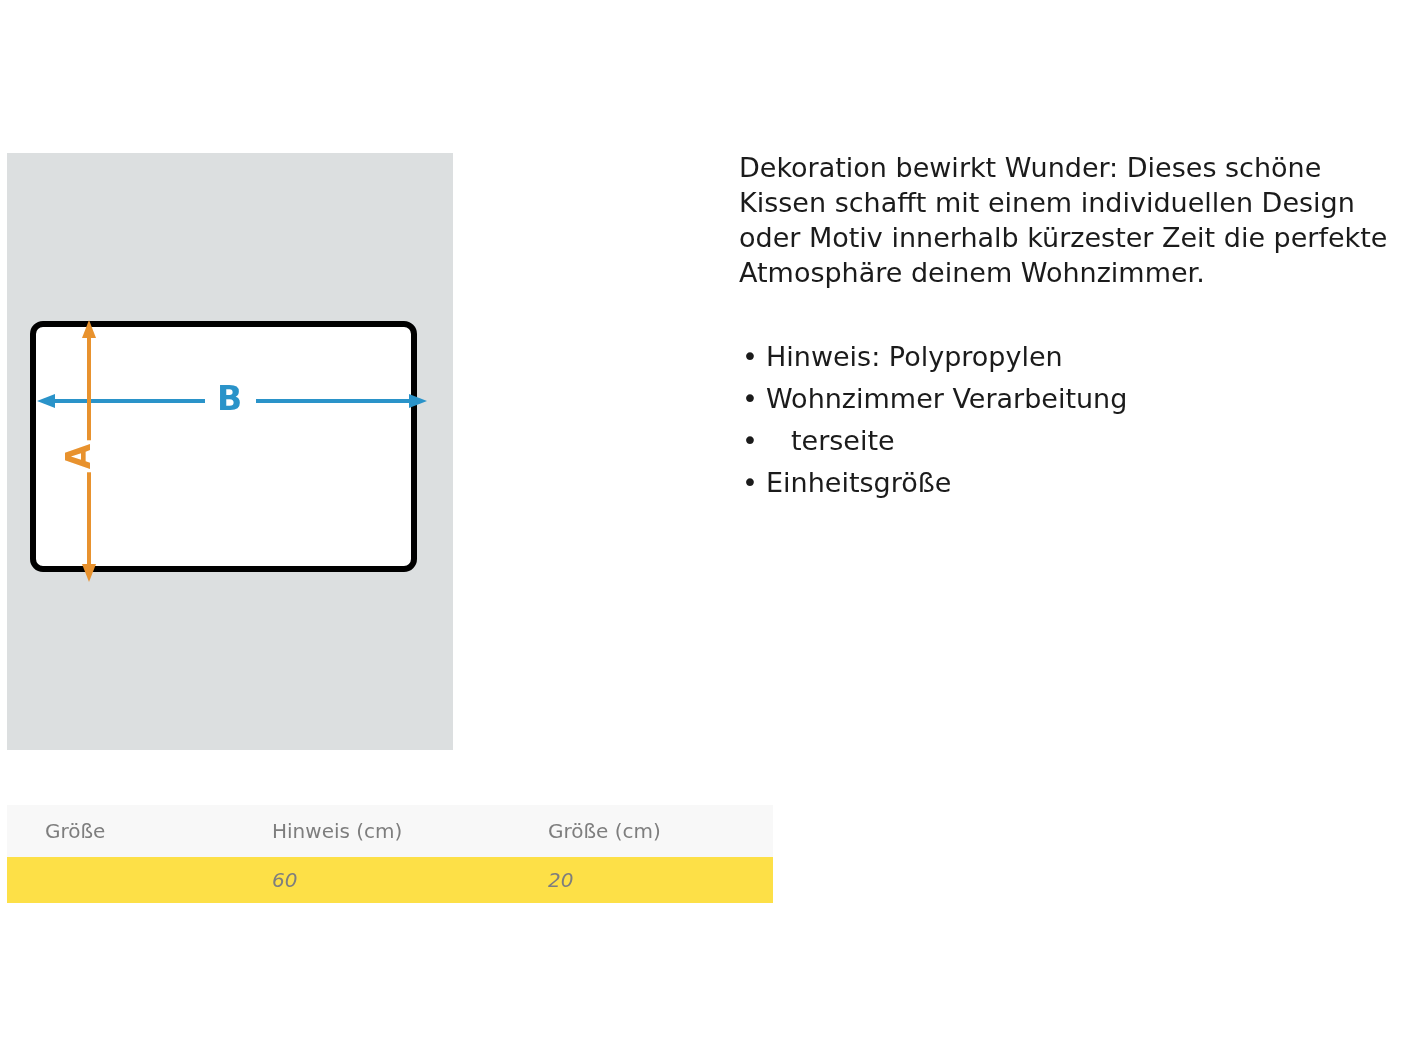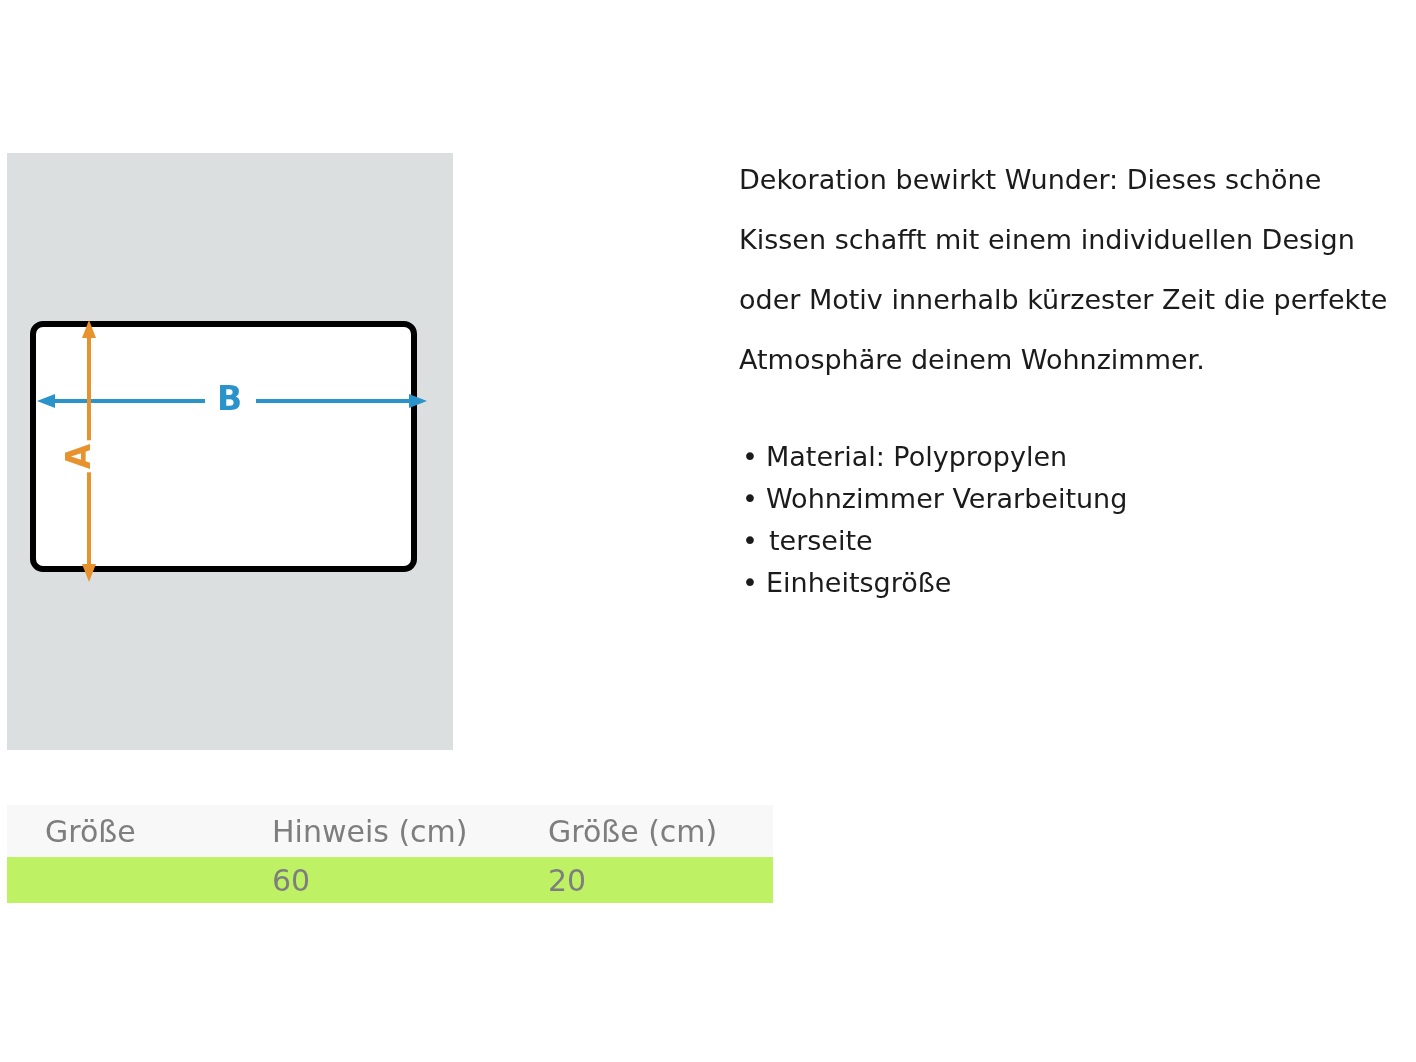--- a/index.html
+++ b/index.html
@@ -81,21 +81,21 @@
 
   
   #description-block {
     position: absolute;
     left: 739px;
     top: 150px;
     width: 676px;
   }
   #intro-paragraph {
     font-size: 27px;
-    line-height: 60px;
+    line-height: 35px;
     color: #1b1b1b;
     margin: 0;
     width: 672px;
   }
   #feature-list {
     list-style: none;
     margin: 0;
     padding: 0;
     margin-top: 46px;
   }
@@ -115,45 +115,47 @@
     line-height: 42px;
     color: #1b1b1b;
   }
   #feature-list li .feature-text {
     display: block;
     text-indent: 0;
   }
   #feature-list li .feature-cont {
     display: block;
     padding-left: 3px;
+    margin-left: 22px;
   }
 
   
   #size-table {
     position: absolute;
     left: 7px;
     top: 805px;
     width: 708px;
     border-collapse: collapse;
     table-layout: fixed;
   }
   #size-table th, #size-table td {
     text-align: left;
     font-weight: normal;
-    font-size: 30px;
+    font-size: 20px;
     color: #7e7e7e;
     padding: 0;
     height: 52px;
     vertical-align: middle;
   }
   #size-table thead tr {
     background: #f8f8f8;
   }
   #size-table tbody tr {
-    background: #bef264;
+    background: #fde047;
+    font-style: italic;
   }
   #size-table tbody td {
     height: 46px;
   }
 
   
   #size-table tr > *:nth-child(1) { width: 217px; padding-left: 38px !important; }
   #size-table tr > *:nth-child(2) { width: 266px; padding-left: 10px !important; }
   #size-table tr > *:nth-child(3) { width: 225px; padding-left: 10px !important; }
 </style>
@@ -180,21 +182,21 @@
 
   <div class="dim-label" id="height-label">A</div>
 </div>
 
 <div id="description-block">
   <p id="intro-paragraph">Dekoration bewirkt Wunder: Dieses schöne Kissen schafft mit einem individuellen Design oder Motiv innerhalb kürzester Zeit die perfekte Atmosphäre deinem Wohnzimmer.</p>
 
   <ul id="feature-list">
     <li>
       <span class="bullet-dot">•</span>
-      <span class="feature-text">Material:  Polypropylen</span>
+      <span class="feature-text">Hinweis:  Polypropylen</span>
     </li>
     <li>
       <span class="bullet-dot">•</span>
       <span class="feature-text">Wohnzimmer Verarbeitung</span>
     </li>
     <li>
       <span class="bullet-dot">•</span>
       <span class="feature-cont">terseite</span>
     </li>
     <li>

